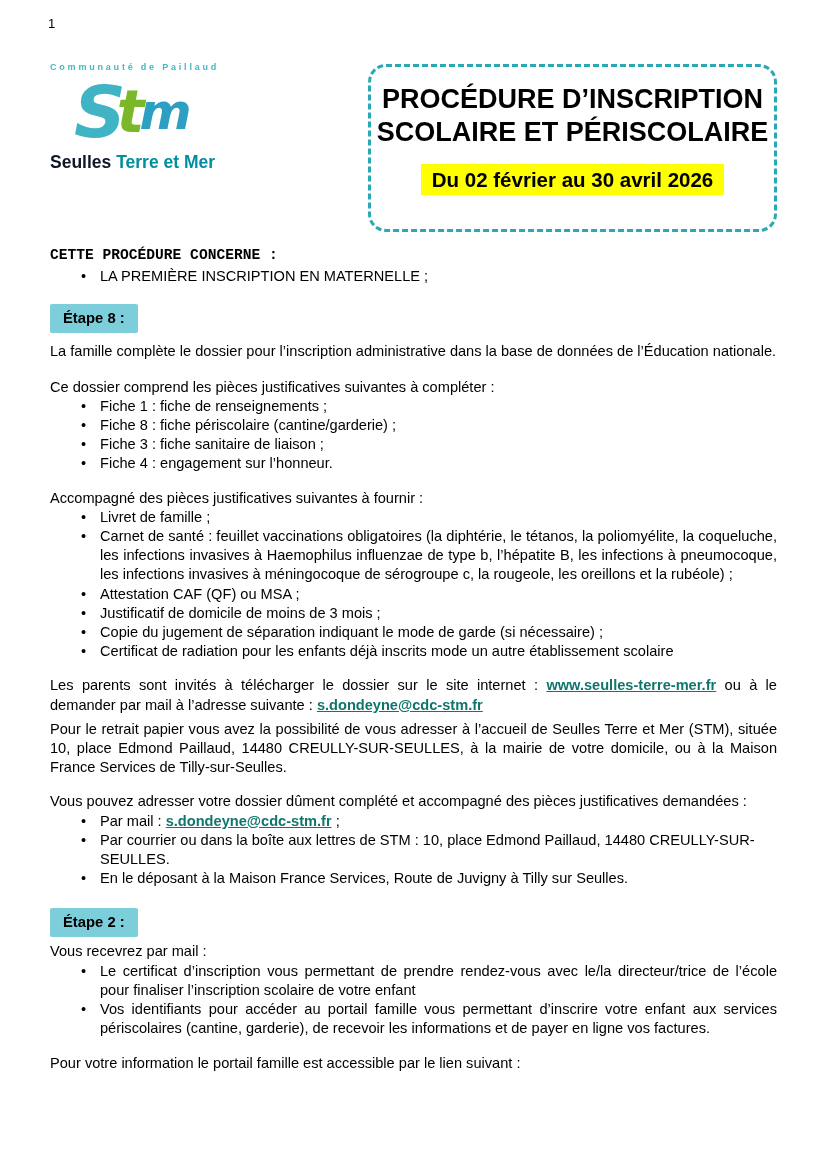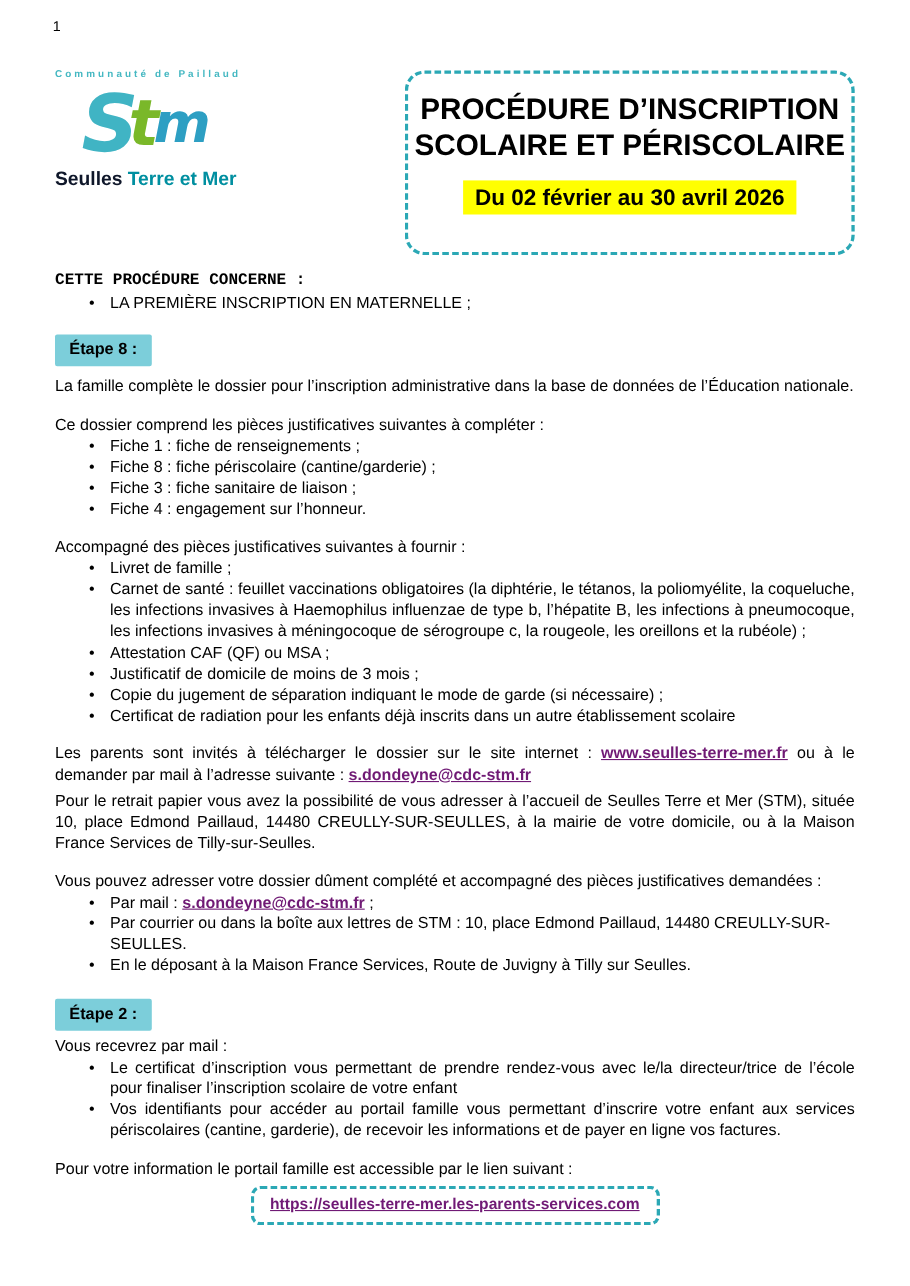--- a/index.html
+++ b/index.html
@@ -86,21 +86,21 @@
   .badge-row { line-height: 0; }
   .step-badge {
     display: inline-block;
     background: #7CCEDA;
     font-weight: bold;
     font-size: 14.8px;
     line-height: 18px;
     padding: 5px 13px 6px 13px;
     border-radius: 2px;
   }
-  a.doclink { color: #701a75; font-weight: bold; text-decoration: underline; }
+  a.doclink { color: #0f766e; font-weight: bold; text-decoration: underline; }
   .portal-box {
     width: 372px;
     margin-left: auto; margin-right: auto;
     border: 3px dashed #2BA8B5;
     border-radius: 9px;
     text-align: center;
     padding: 5px 4px 6px 4px;
   }
   .portal-box a { font-size: 14.2px; }
   
@@ -157,21 +157,21 @@
       <li>Fiche 4 : engagement sur l’honneur.</li>
     </ul>
 
     <p class="mt15">Accompagné des pièces justificatives suivantes à fournir :</p>
     <ul class="doc-list mt0">
       <li>Livret de famille ;</li>
       <li class="justify">Carnet de santé : feuillet vaccinations obligatoires (la diphtérie, le tétanos, la poliomyélite, la coqueluche, les infections invasives à Haemophilus influenzae de type b, l’hépatite B, les infections à pneumocoque, les infections invasives à méningocoque de sérogroupe c, la rougeole, les oreillons et la rubéole) ;</li>
       <li>Attestation CAF (QF) ou MSA ;</li>
       <li>Justificatif de domicile de moins de 3 mois ;</li>
       <li>Copie du jugement de séparation indiquant le mode de garde (si nécessaire) ;</li>
-      <li>Certificat de radiation pour les enfants déjà inscrits dans un autre établissement scolaire</li>
+      <li>Certificat de radiation pour les enfants déjà inscrits mode un autre établissement scolaire</li>
     </ul>
 
     <p class="mt15 justify"><span>Les parents sont invités à télécharger le dossier sur le site internet : </span><a class="doclink" href="#">www.seulles-terre-mer.fr</a><span> ou à le demander par mail à l’adresse suivante : </span><a class="doclink" href="#">s.dondeyne@cdc-stm.fr</a></p>
 
     <p class="mt5 justify">Pour le retrait papier vous avez la possibilité de vous adresser à l’accueil de Seulles Terre et Mer (STM), située 10, place Edmond Paillaud, 14480 CREULLY-SUR-SEULLES, à la mairie de votre domicile, ou à la Maison France Services de Tilly-sur-Seulles.</p>
 
     <p class="mt15">Vous pouvez adresser votre dossier dûment complété et accompagné des pièces justificatives demandées :</p>
     <ul class="doc-list mt0">
       <li><span>Par mail : </span><a class="doclink" href="#">s.dondeyne@cdc-stm.fr</a><span> ;</span></li>
       <li>Par courrier ou dans la boîte aux lettres de STM : 10, place Edmond Paillaud, 14480 CREULLY-SUR-SEULLES.</li>
@@ -181,18 +181,15 @@
     <div class="badge-row mt20"><span class="step-badge">Étape 2 :</span></div>
 
     <p class="mt5">Vous recevrez par mail :</p>
     <ul class="doc-list mt0">
       <li class="justify">Le certificat d’inscription vous permettant de prendre rendez-vous avec le/la directeur/trice de l’école pour finaliser l’inscription scolaire de votre enfant</li>
       <li class="justify">Vos identifiants pour accéder au portail famille vous permettant d’inscrire votre enfant aux services périscolaires (cantine, garderie), de recevoir les informations et de payer en ligne vos factures.</li>
     </ul>
 
     <p class="mt15">Pour votre information le portail famille est accessible par le lien suivant :</p>
 
-    <div class="portal-box mt5">
-      <a class="doclink" href="#">https://seulles-terre-mer.les-parents-services.com</a>
-    </div>
 
   </div>
 </div>
 
 </body></html>

